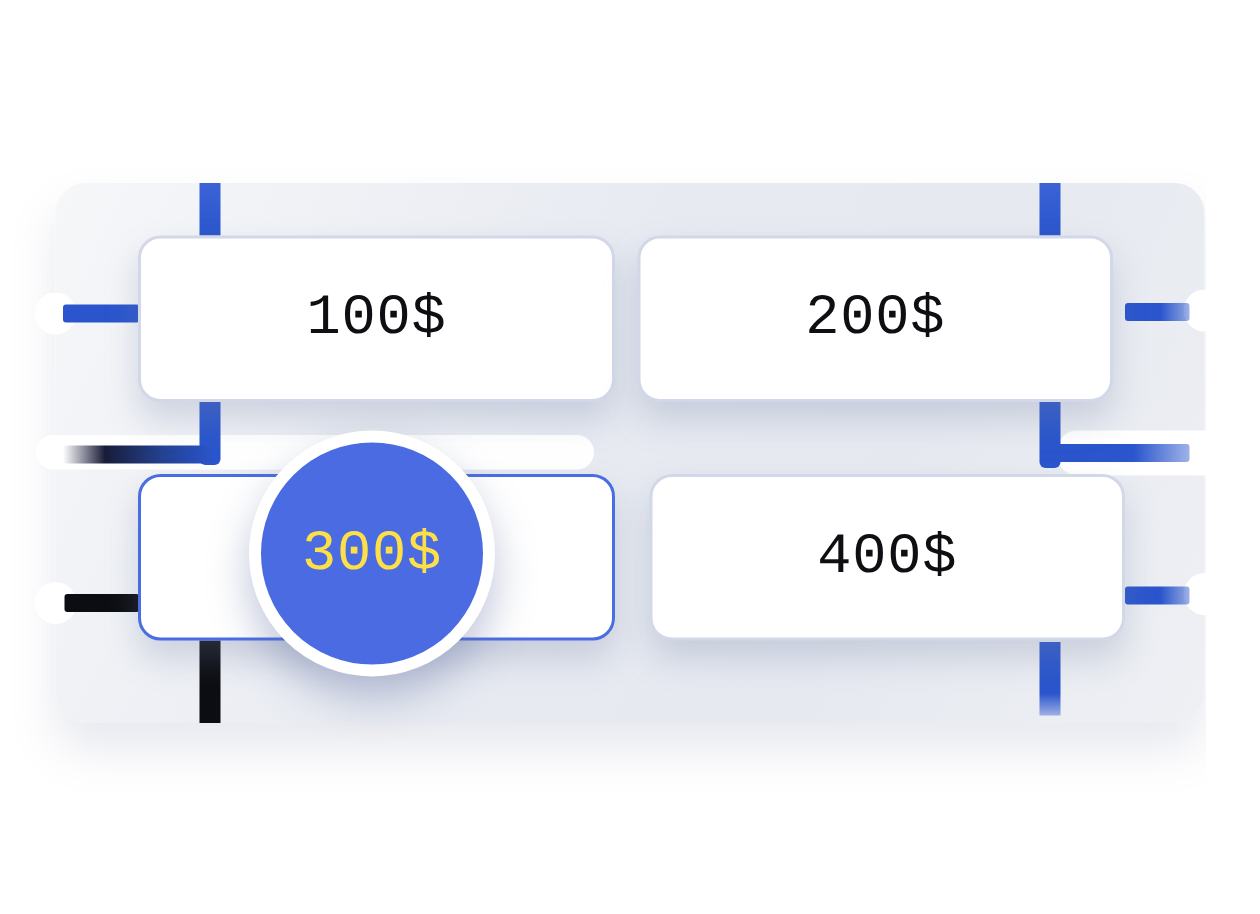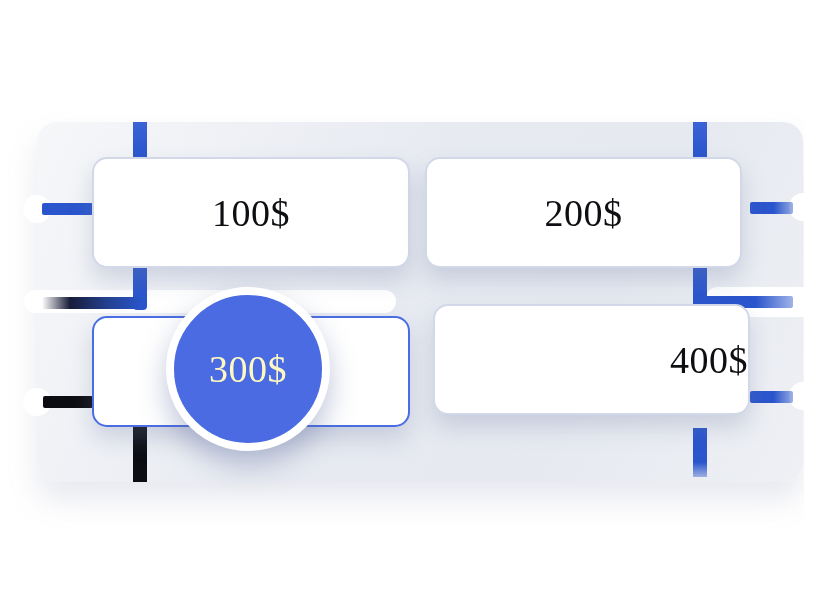--- a/index.html
+++ b/index.html
@@ -1,18 +1,18 @@
 <!DOCTYPE html>
 <html><head>
 <meta charset="utf-8">
 <style>
   html,body{margin:0;padding:0;background:#ffffff;}
   #stage{
     position:relative;width:804px;height:609px;background:#ffffff;overflow:hidden;
-    font-family:Liberation Serif, serif;
+    font-family:Liberation Mono, monospace;
     border-radius:23px;
   }
   
   #panel{
     position:absolute;left:37px;top:122px;width:766px;height:360px;
     border-radius:20px;
     background:linear-gradient(115deg,#f6f7f9 0%,#e7eaf1 45%,#e6e9f0 70%,#eef0f4 100%);
     box-shadow:0 18px 30px rgba(125,135,165,.18);
     z-index:1;
   }
@@ -53,27 +53,27 @@
     position:absolute;height:111px;background:#ffffff;
     border:2px solid #d2d8e8;border-radius:15px;box-sizing:border-box;
     display:flex;align-items:center;justify-content:center;
     font-size:38px;font-weight:500;color:#0e0f12;letter-spacing:.5px;
     box-shadow:0 12px 22px rgba(120,132,168,.28);
     z-index:4;cursor:pointer;
   }
   #card-100{left:92px; top:157px;width:318px;}
   #card-200{left:425px;top:157px;width:317px;}
   #card-300{left:92px; top:316px;width:318px;border-color:#4a6de2;}
-  #card-400{left:433px;top:304px;width:317px;justify-content:flex-end;}
+  #card-400{left:433px;top:316px;width:317px;}
   
   #badge{
     position:absolute;left:166px;top:287px;width:148px;height:148px;
     background:#4a6be1;border:8px solid #ffffff;border-radius:50%;
     display:flex;align-items:center;justify-content:center;
-    font-size:38px;font-weight:500;color:#fef9c3;letter-spacing:.5px;
+    font-size:38px;font-weight:500;color:#fde047;letter-spacing:.5px;
     box-shadow:0 14px 28px rgba(90,104,158,.38);
     z-index:5;cursor:pointer;
   }
 </style>
 </head>
 <body>
 
 <div id="stage">
 
   <div id="panel"></div>

